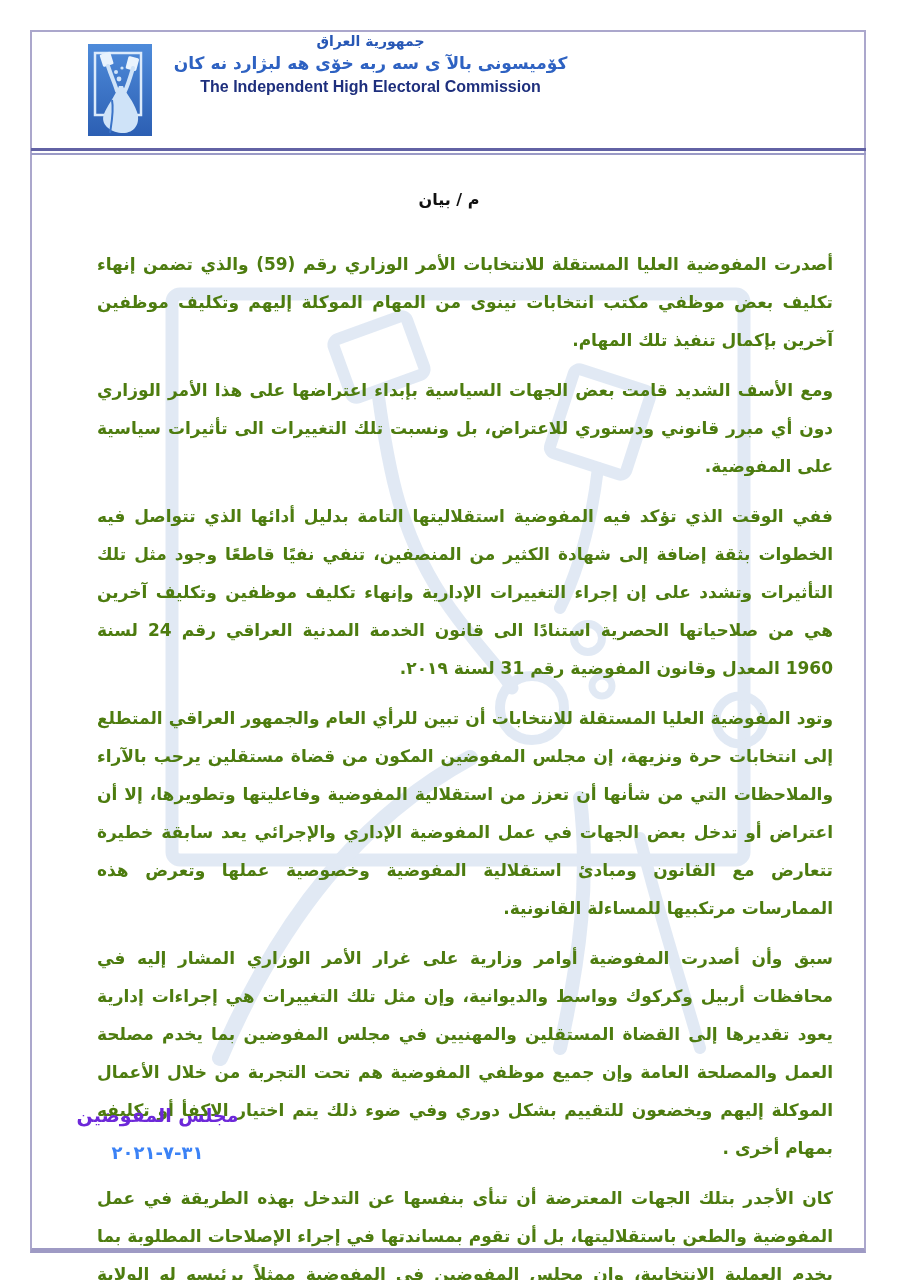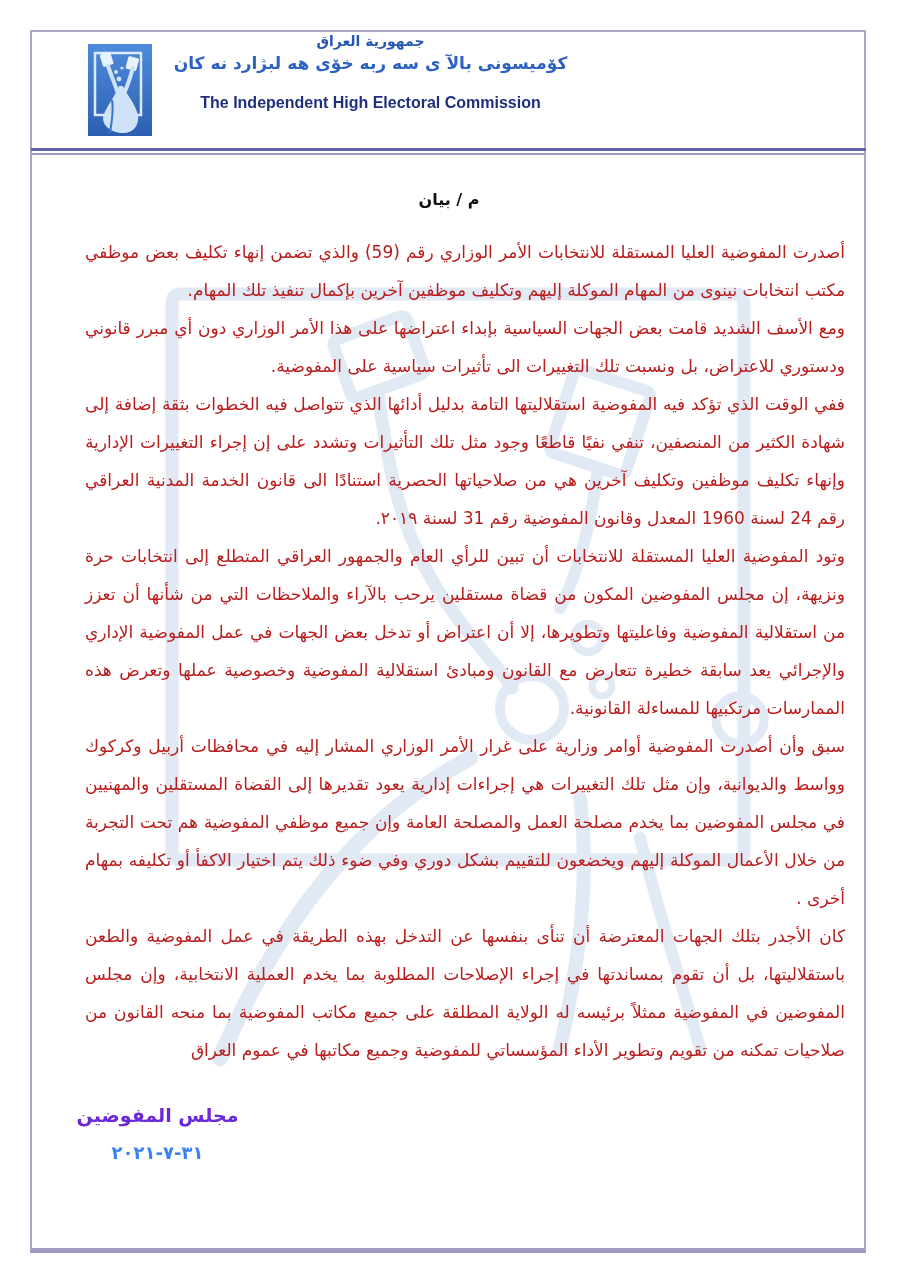--- a/index.html
+++ b/index.html
@@ -21,21 +21,21 @@
   .logo{
     position:absolute;left:88px;top:44px;width:64px;height:92px;z-index:2;
   }
   .header-text{
     position:absolute;top:33px;left:0;width:741px;
     text-align:center;z-index:2;
   }
   .h-country{font-size:14px;font-weight:800;color:#2757b5;}
   .h-org-ar{font-size:25px;font-weight:800;color:#2e62c2;margin-top:3px;letter-spacing:1px;}
   .h-org-ku{font-size:17px;font-weight:800;color:#2e62c2;margin-top:4px;}
-  .h-org-en{font-size:16px;font-weight:800;color:#1e2f7d;margin-top:21px;font-family:"Liberation Sans", sans-serif;}
+  .h-org-en{font-size:16px;font-weight:800;color:#1e2f7d;margin-top:5px;font-family:"Liberation Sans", sans-serif;}
   .rule{
     position:absolute;left:31px;top:148px;width:835px;height:2px;
     border-top:3px solid #6262a4;
     border-bottom:2px solid #9a9ac6;
     z-index:2;
   }
   
   .watermark{
     position:absolute;left:140px;top:278px;width:640px;height:790px;
     z-index:1;opacity:0.55;
@@ -44,22 +44,22 @@
   .doc-title{
     position:absolute;top:190px;left:0;width:898px;
     text-align:center;font-size:16px;font-weight:800;color:#111111;
     z-index:3;direction:rtl;
   }
   .body-text{
     position:absolute;top:233px;left:85px;width:760px;
     direction:rtl;z-index:3;
   }
   .body-text p{
-    margin:0;
-    font-size:17px;font-weight:400;color:#b91c1c;
+    margin:12px;
+    font-size:17px;font-weight:700;color:#4d7c0f;
     line-height:38px;
     text-align:justify;text-align-last:right;
   }
   .sig-block{
     position:absolute;left:70px;top:1104px;width:175px;
     text-align:center;z-index:3;direction:rtl;
   }
   .sig-name{font-size:19px;font-weight:800;color:#6d28d9;}
   .sig-date{font-size:18px;font-weight:800;color:#3b82f6;margin-top:16px;letter-spacing:2px;}
 </style>

